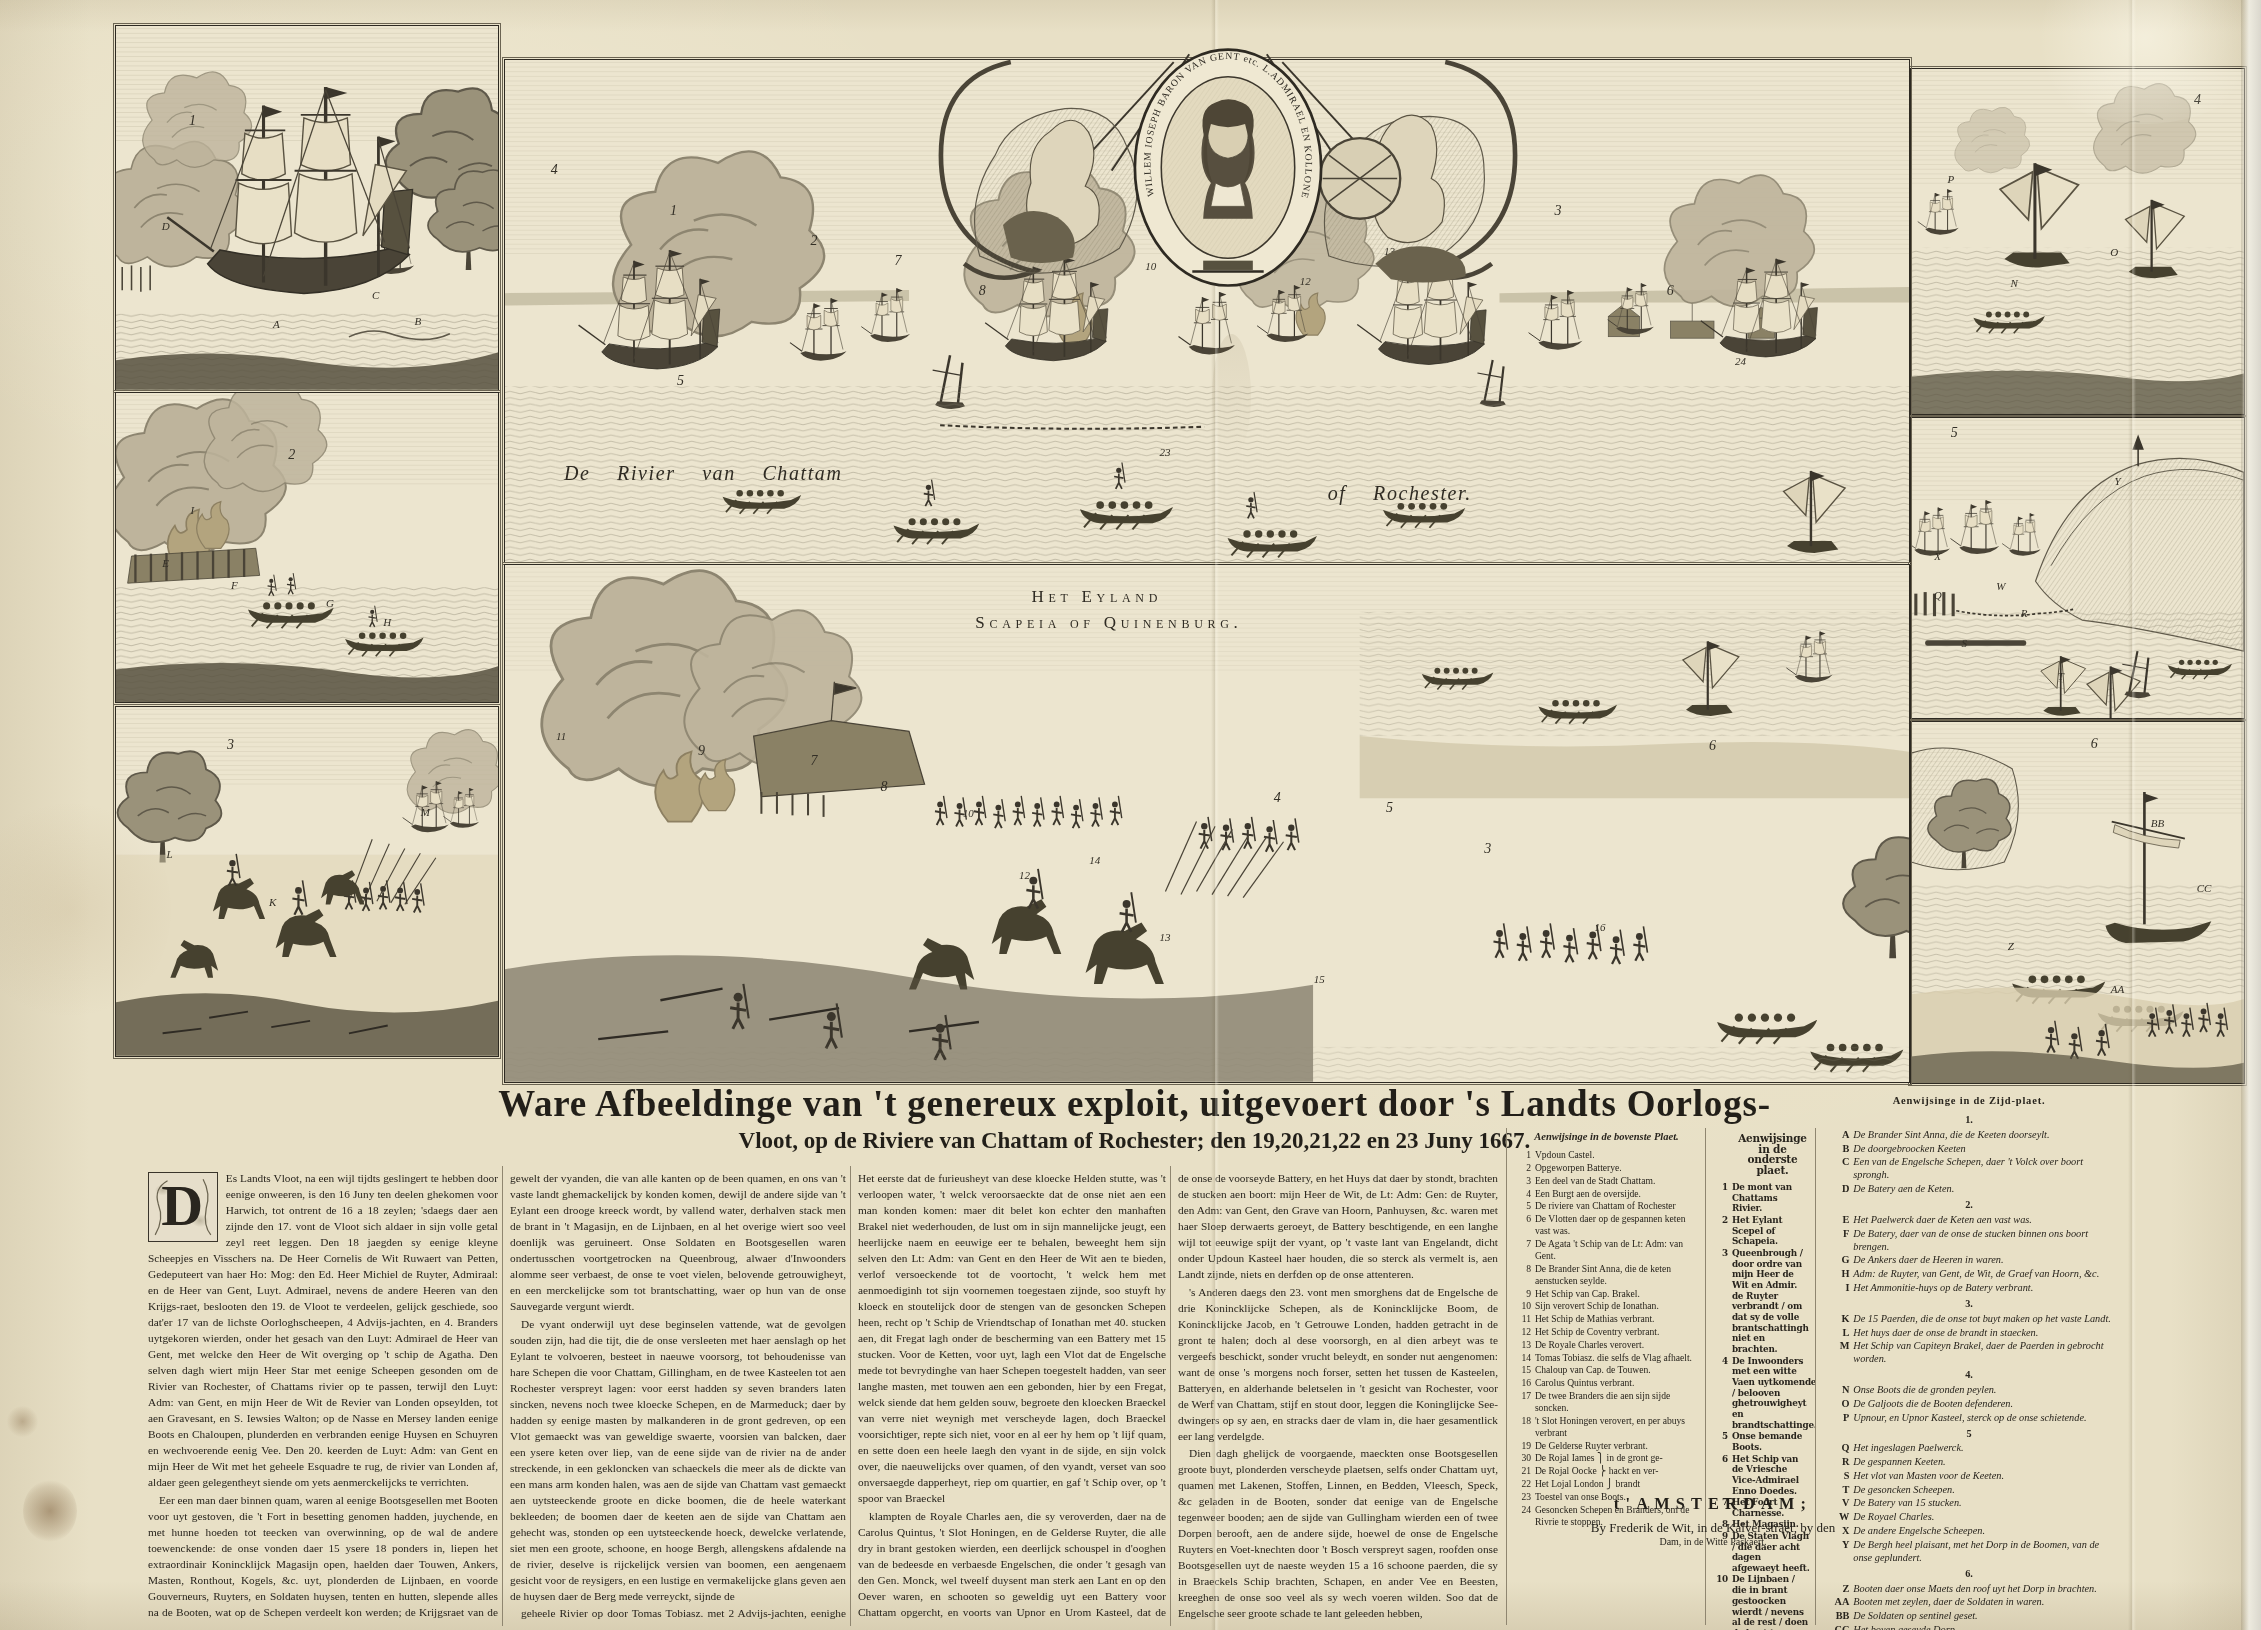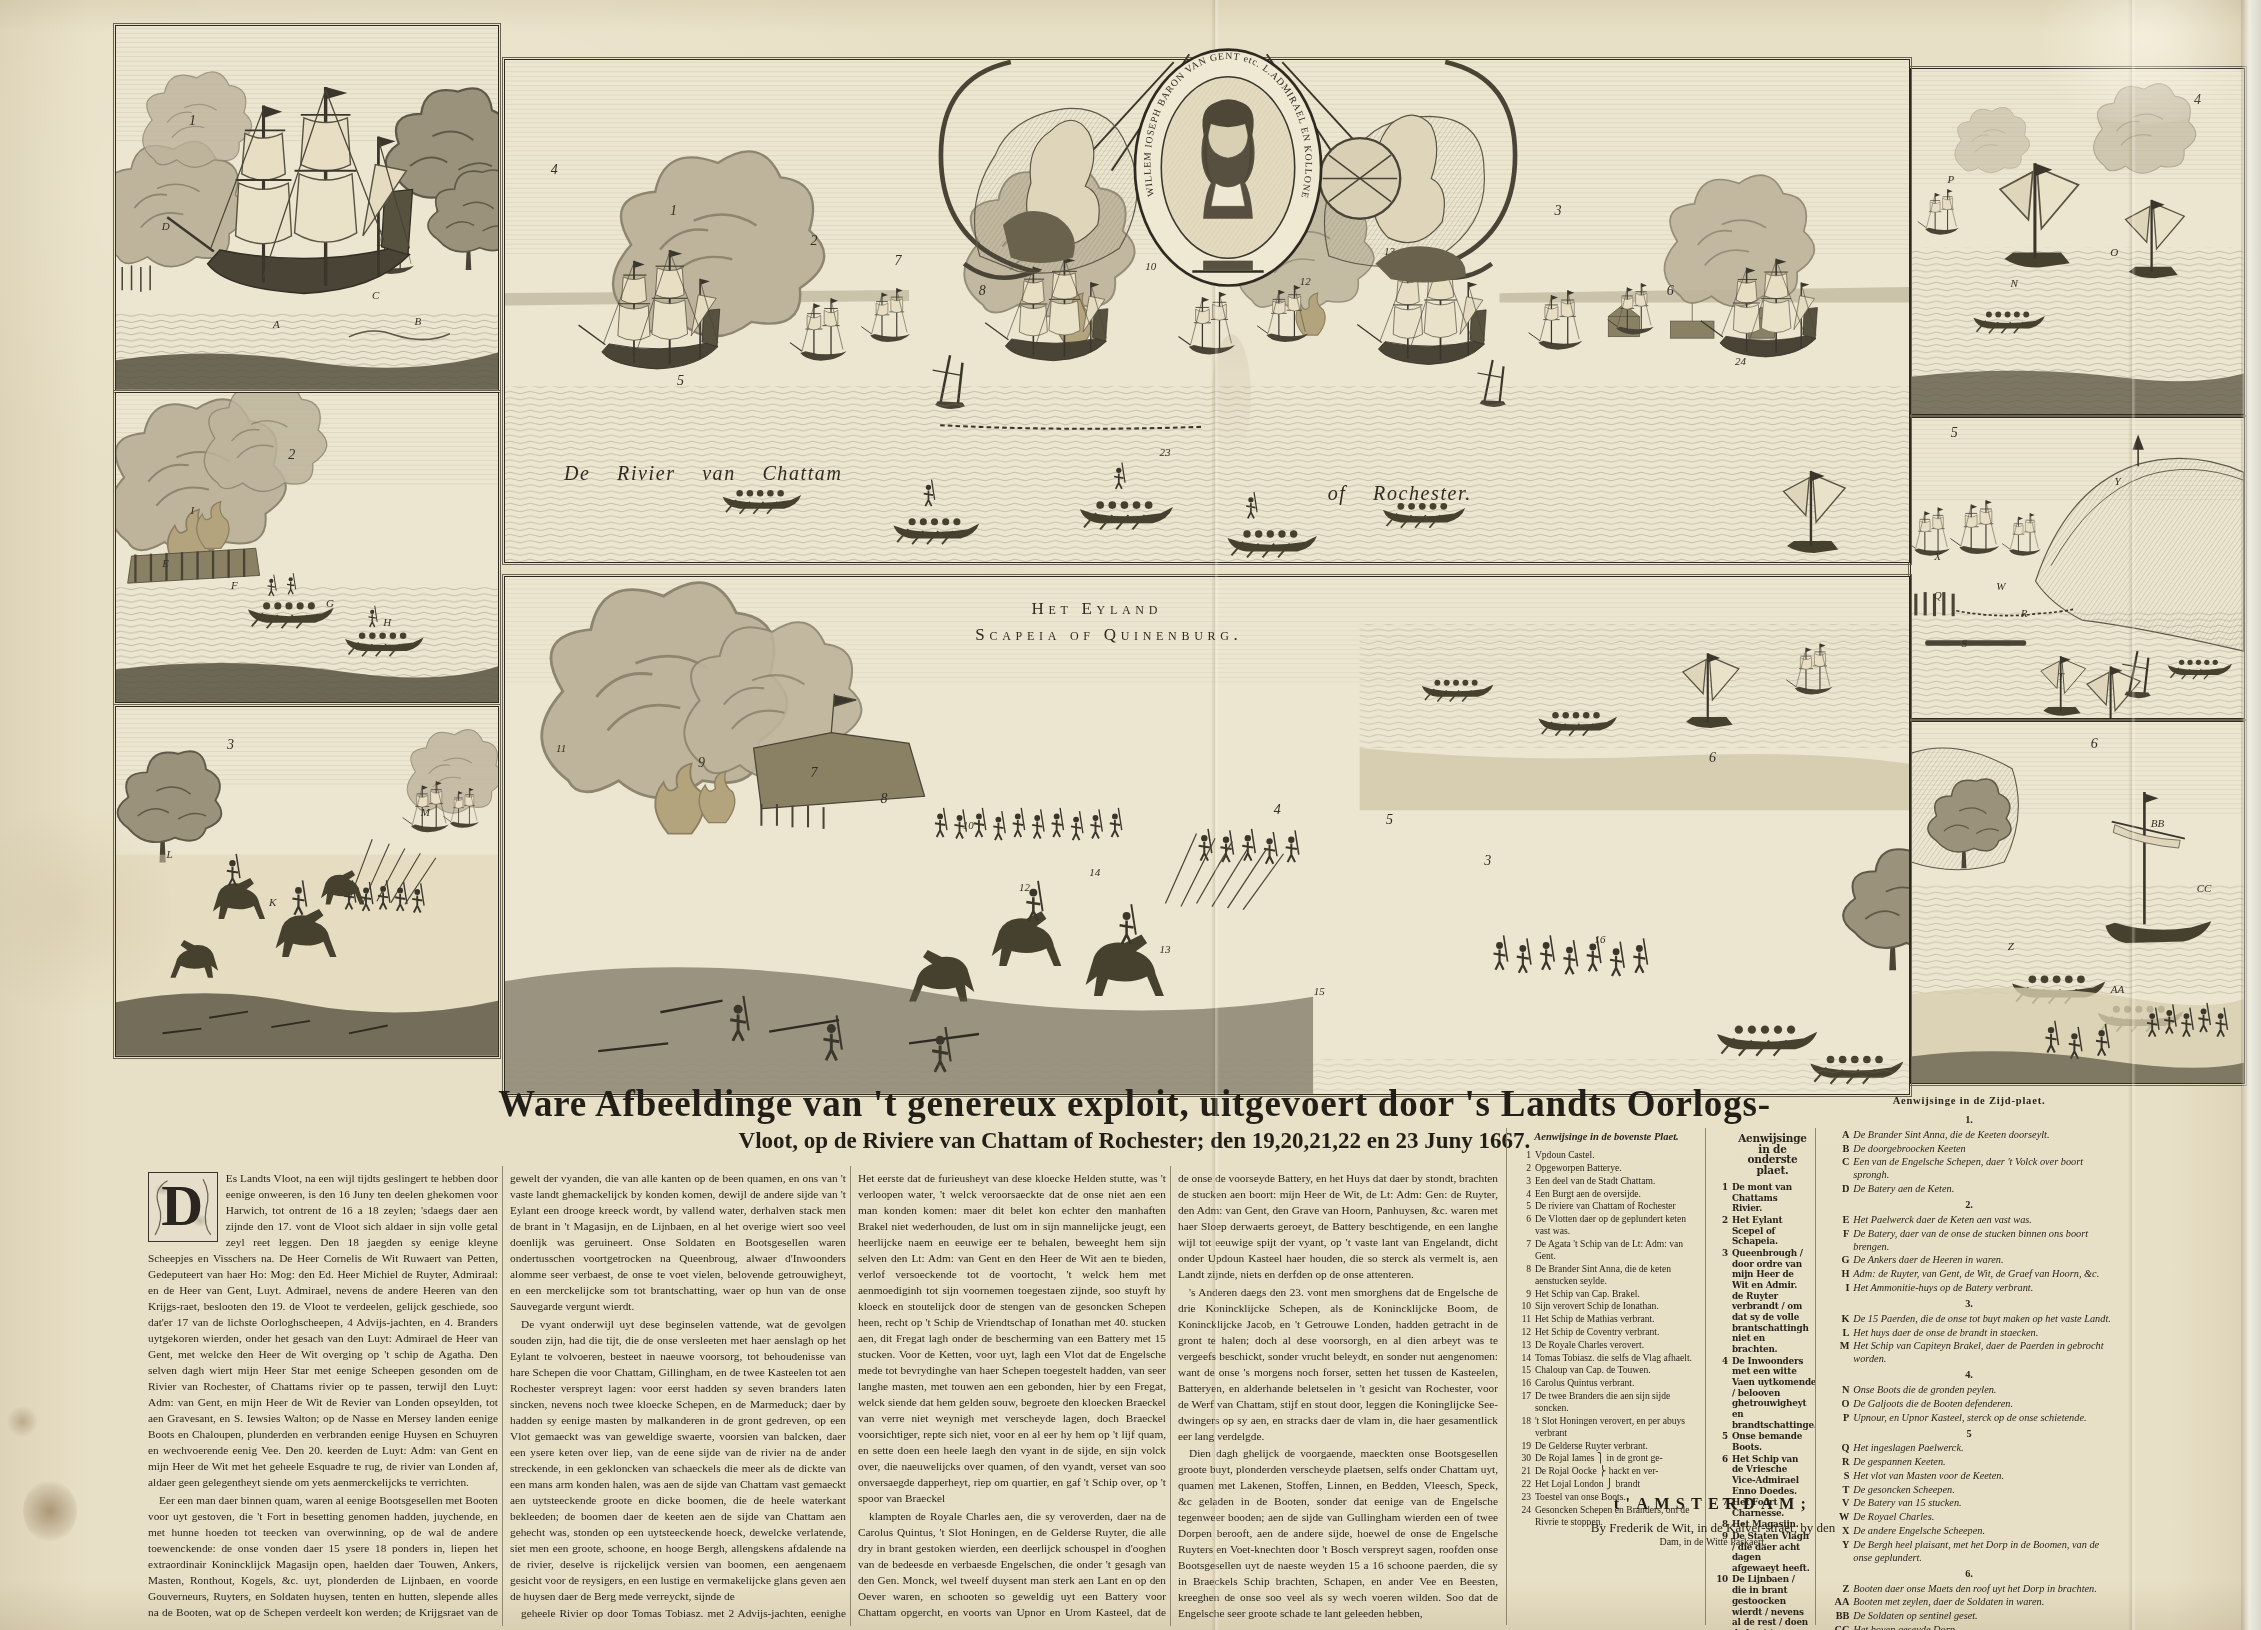--- a/index.html
+++ b/index.html
@@ -472,21 +472,21 @@
     </text>
     <path d="M398,242 Q400,210 408,196 Q394,180 396,150 Q398,112 430,110 Q462,112 464,150 Q466,180 452,196 Q460,210 462,242 Z" fill="#574f3f"></path>
     <path d="M404,132 Q402,100 430,98 Q458,100 456,132 Q456,160 430,164 Q404,160 404,132 Z" fill="#d9cfb2" stroke="#4a4437" stroke-width="1"></path>
     <path d="M400,140 Q390,100 414,92 Q430,84 448,92 Q470,100 460,140 Q466,176 450,196 Q462,170 456,136 L452,120 Q430,128 408,120 L404,136 Q400,170 410,196 Q394,176 400,140 Z" fill="#4e4636"></path>
     <path d="M414,196 Q430,206 446,196 L452,226 L408,226 Z" fill="#eee7d2" stroke="#5a5342" stroke-width="1"></path>
     <rect x="398" y="296" width="64" height="12" fill="#57513f"></rect>
     <line x1="384" y1="310" x2="476" y2="310" stroke="#2e2a22" stroke-width="3"></line>
   </svg>
 </div>
 
-<div class="panel" style="left:504px;top:576px;width:1404px;height:517px;">
+<div class="panel" style="left:504px;top:564px;width:1404px;height:517px;">
   <svg viewBox="0 0 1807 665">
     <rect x="0" y="0" width="1807" height="140" fill="url(#p-sky)" opacity="0.22"></rect>
     <use href="#d-smoke" transform="translate(60,10) scale(3.6)"></use>
     <use href="#d-smoke" transform="translate(240,60) scale(2.6)" opacity="0.9"></use>
     <use href="#d-flame" transform="translate(180,240) scale(3.0)"></use>
     <use href="#d-flame" transform="translate(240,250) scale(2.2)"></use>
     <g fill="#8a8165" stroke="#4a4437" stroke-width="1.6">
       <path d="M320,220 L420,200 L520,214 L540,282 L330,298 Z"></path>
       <path d="M420,200 L424,150"></path>
         <path d="M424,152 L452,158 L424,166 Z" fill="#3b362c"></path>
@@ -637,21 +637,21 @@
       <div class="leg-row">
         <span class="n">4</span>
         <span class="t">Een Burgt aen de oversijde.</span>
       </div>
       <div class="leg-row">
         <span class="n">5</span>
         <span class="t">De riviere van Chattam of Rochester</span>
       </div>
       <div class="leg-row">
         <span class="n">6</span>
-        <span class="t">De Vlotten daer op de geplundert keten vast was.</span>
+        <span class="t">De Vlotten daer op de gespannen keten vast was.</span>
       </div>
       <div class="leg-row">
         <span class="n">7</span>
         <span class="t">De Agata 't Schip van de Lt: Adm: van Gent.</span>
       </div>
       <div class="leg-row">
         <span class="n">8</span>
         <span class="t">De Brander Sint Anna, die de keten aenstucken seylde.</span>
       </div>
       <div class="leg-row">

